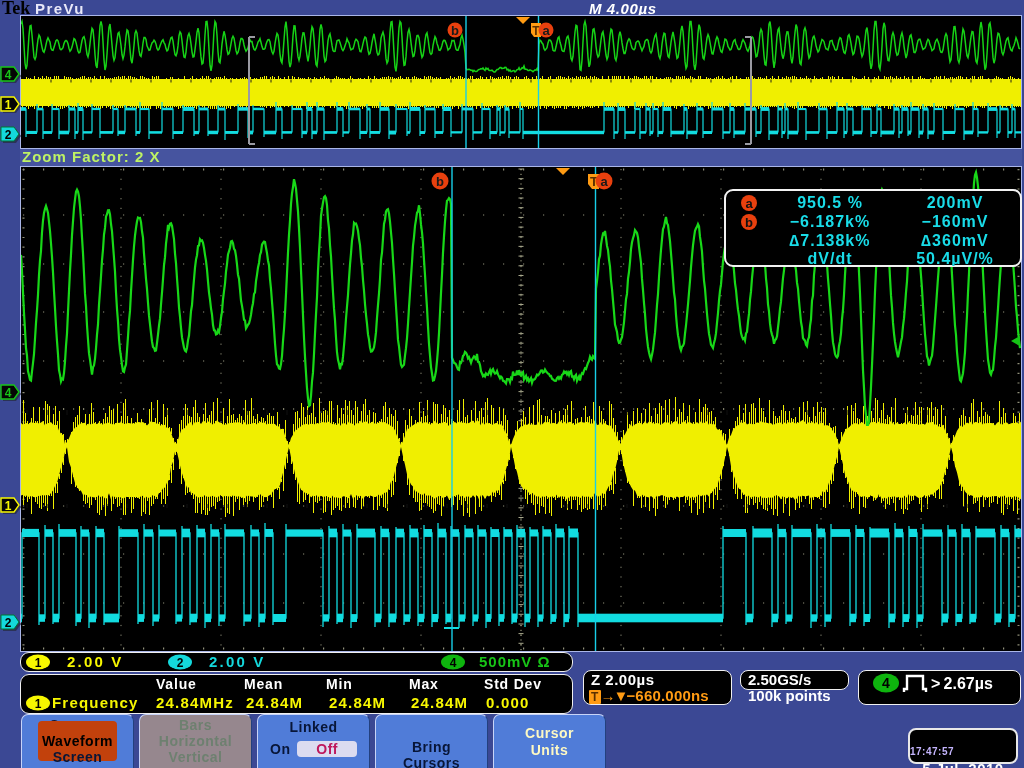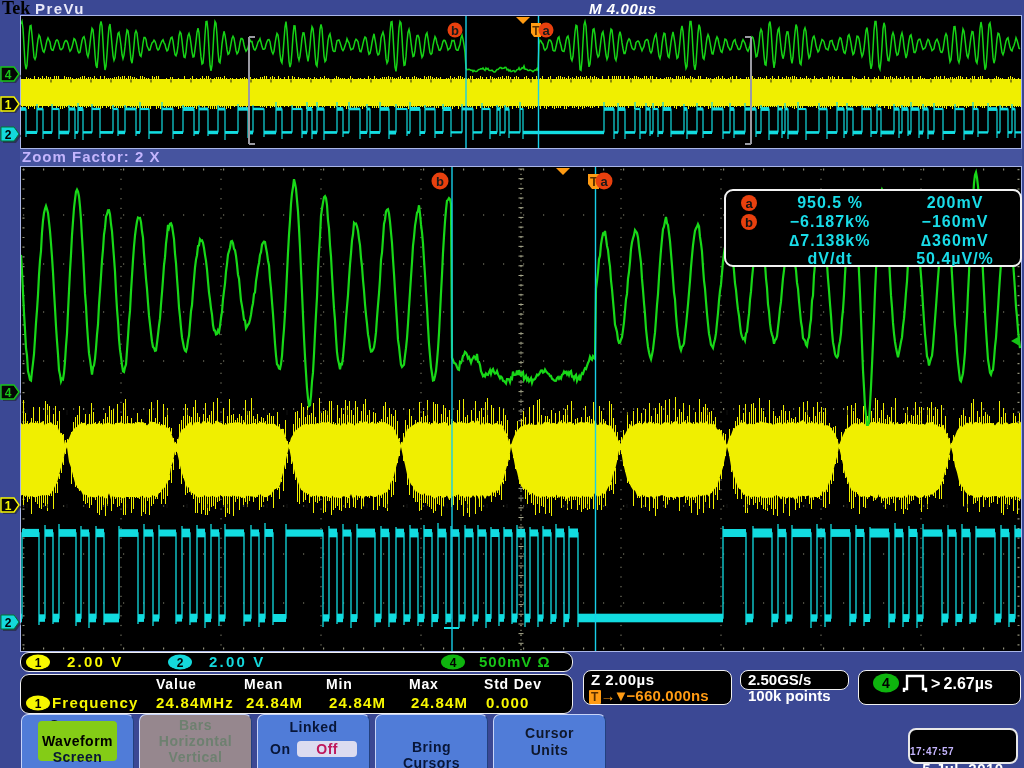--- a/index.html
+++ b/index.html
@@ -155,21 +155,21 @@
   <path d="M228 21v107 M228 21h6 M228 128h6" stroke="#9a9aa2" stroke-width="2"></path>
   <path d="M730 21v107 M730 21h-6 M730 128h-6" stroke="#9a9aa2" stroke-width="2"></path>
   <line x1="445" y1="0" x2="445" y2="132" stroke="#18cfe8" stroke-width="1.4"></line>
   <line x1="517.5" y1="0" x2="517.5" y2="132" stroke="#18cfe8" stroke-width="1.4"></line>
   <polygon points="495,1 509,1 502,8" fill="#ff9b13"></polygon>
  </g>
 </svg>
   </div>
 
   <div class="abs" style="left:20px;top:149px;width:1002px;height:17px;background:#46549f;"></div>
-  <div class="t" style="left:22px;top:148px;font-size:15px;color:#c4b5fd;letter-spacing:1px;">Zoom Factor: 2 X</div>
+  <div class="t" style="left:22px;top:148px;font-size:15px;color:#bef264;letter-spacing:1px;">Zoom Factor: 2 X</div>
 
   <div class="win" style="left:20px;top:166px;width:1000px;height:484px;">
   <svg width="1000" height="484" style="position:absolute;left:0;top:0">
  <g fill="none">
   <line x1="100" y1="2" x2="100" y2="484" stroke="#90907a" stroke-width="1" stroke-dasharray="1.2 8.5"></line>
           <line x1="200" y1="2" x2="200" y2="484" stroke="#90907a" stroke-width="1" stroke-dasharray="1.2 8.5"></line>
           <line x1="300" y1="2" x2="300" y2="484" stroke="#90907a" stroke-width="1" stroke-dasharray="1.2 8.5"></line>
           <line x1="400" y1="2" x2="400" y2="484" stroke="#90907a" stroke-width="1" stroke-dasharray="1.2 8.5"></line>
           <line x1="500" y1="2" x2="500" y2="484" stroke="#90907a" stroke-width="1" stroke-dasharray="1.2 8.5"></line>
           <line x1="600" y1="2" x2="600" y2="484" stroke="#90907a" stroke-width="1" stroke-dasharray="1.2 8.5"></line>
@@ -420,35 +420,35 @@
   <div class="abs" style="left:858px;top:670px;width:163px;height:35px;background:#000;border:1.5px solid #f0f0f0;border-radius:8px;box-sizing:border-box;">
     <svg width="160" height="32">
       <ellipse cx="27" cy="12" rx="13" ry="9.5" fill="#0eb40e"></ellipse>
       <text x="27" y="17" text-anchor="middle" font-size="14" fill="#000" font-weight="bold">4</text>
       <path d="M45 21v-3h3V5h16v13h3v3" stroke="#fff" stroke-width="2.4" fill="none"></path>
       <text x="72" y="18" font-size="16" fill="#fff" font-weight="bold">&gt; 2.67µs</text>
     </svg>
   </div>
 
   <div class="abs" style="left:21px;top:714px;width:113px;height:54px;background:#507cd8;border-radius:7px 7px 0 0;border-top:1px solid #c8d4f8;border-left:1px solid #c8d4f8;border-right:1px solid #23407e;box-sizing:border-box;">
-      <div style="text-align:center;font-size:14px;color:#081638;line-height:16px;padding-top:2px;letter-spacing:0.5px;">Cursors<br><span style="background:#84cc16;border-radius:4px;padding:12px 4px;color:#000;">Waveform</span><br>Screen</div>
+      <div style="text-align:center;font-size:14px;color:#081638;line-height:16px;padding-top:2px;letter-spacing:0.5px;">Cursors<br><span style="background:#c2410c;border-radius:4px;padding:12px 4px;color:#000;">Waveform</span><br>Screen</div>
     </div>
 <div class="abs" style="left:139px;top:714px;width:113px;height:54px;background:#96878e;border-radius:7px 7px 0 0;border-top:1px solid #c8d4f8;border-left:1px solid #c8d4f8;border-right:1px solid #23407e;box-sizing:border-box;">
       <div style="text-align:center;font-size:14px;color:#6e8070;line-height:16px;padding-top:2px;letter-spacing:0.5px;">Bars<br>Horizontal<br>Vertical</div>
     </div>
 <div class="abs" style="left:257px;top:714px;width:113px;height:54px;background:#507cd8;border-radius:7px 7px 0 0;border-top:1px solid #c8d4f8;border-left:1px solid #c8d4f8;border-right:1px solid #23407e;box-sizing:border-box;">
       <div style="font-size:14px;color:#081638;letter-spacing:0.5px;">
         <div style="text-align:center;padding-top:4px;">Linked</div>
         <div style="padding:6px 12px 0 12px;">On<span style="float:right;background:#dcdcf0;border-radius:4px;padding:0 19px;color:#be185d;">Off</span></div>
       </div>
     </div>
 <div class="abs" style="left:375px;top:714px;width:113px;height:54px;background:#507cd8;border-radius:7px 7px 0 0;border-top:1px solid #c8d4f8;border-left:1px solid #c8d4f8;border-right:1px solid #23407e;box-sizing:border-box;">
       <div style="text-align:center;font-size:14px;color:#081638;line-height:16px;padding-top:2px;letter-spacing:0.5px;margin-top:22px;">Bring<br>Cursors<br>On Screen</div>
     </div>
 <div class="abs" style="left:493px;top:714px;width:113px;height:54px;background:#507cd8;border-radius:7px 7px 0 0;border-top:1px solid #c8d4f8;border-left:1px solid #c8d4f8;border-right:1px solid #23407e;box-sizing:border-box;">
-      <div style="text-align:center;font-size:14px;color:#0f172a;line-height:17px;padding-top:10px;letter-spacing:0.5px;">Cursor<br>Units</div>
+      <div style="text-align:center;font-size:14px;color:#fef9c3;line-height:17px;padding-top:10px;letter-spacing:0.5px;">Cursor<br>Units</div>
     </div>
 
   <div class="abs" style="left:908px;top:728px;width:110px;height:36px;background:#000;border:2px solid #e8e8e8;border-radius:8px;box-sizing:border-box;">
     <div class="t" style="left:0;top:0px;width:106px;text-align:center;font-size:15px;color:#fff;letter-spacing:0.5px;margin-top:30px;">5 Jul&nbsp;&nbsp;2010</div>
     <div class="t" style="left:0;top:16px;width:106px;text-align:left;font-size:10px;color:#c4b5fd;letter-spacing:0.5px;">17:47:57</div>
   </div>
 </div>
 
 </body></html>

